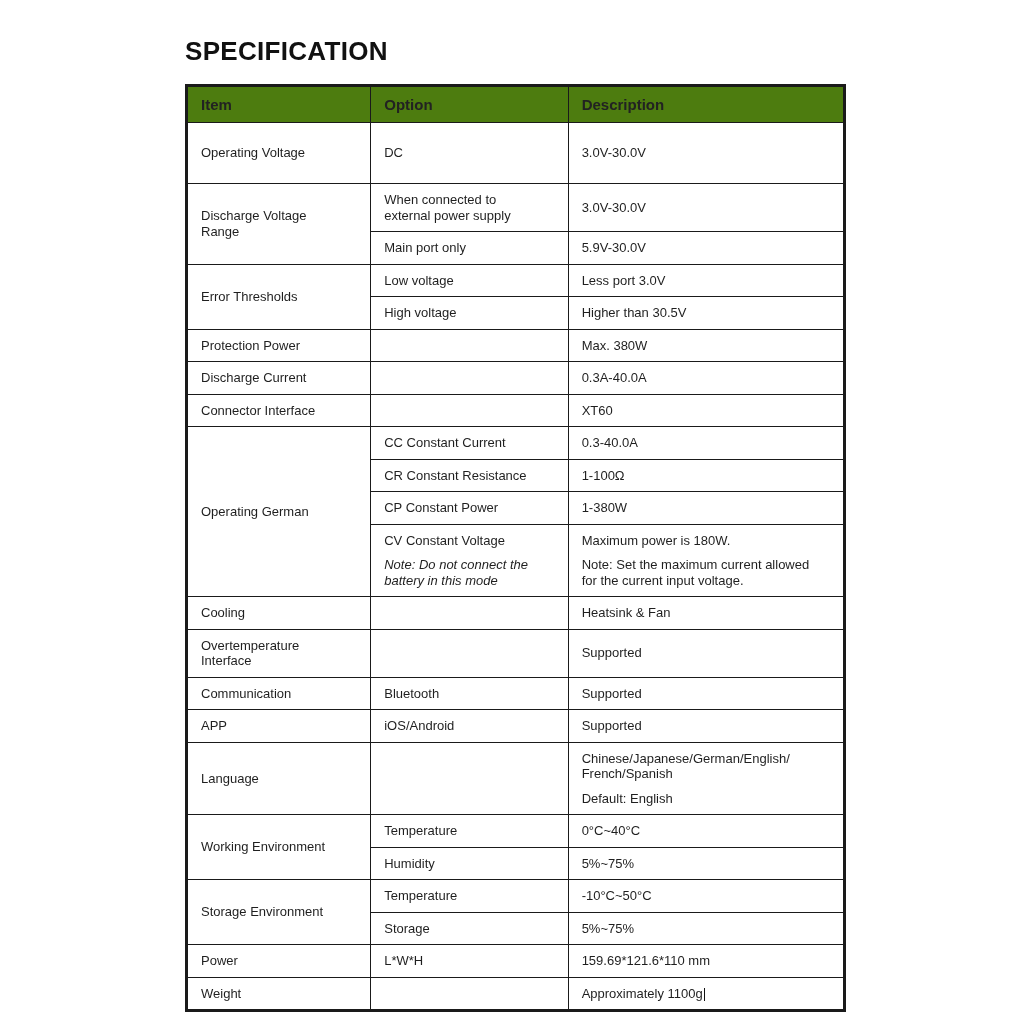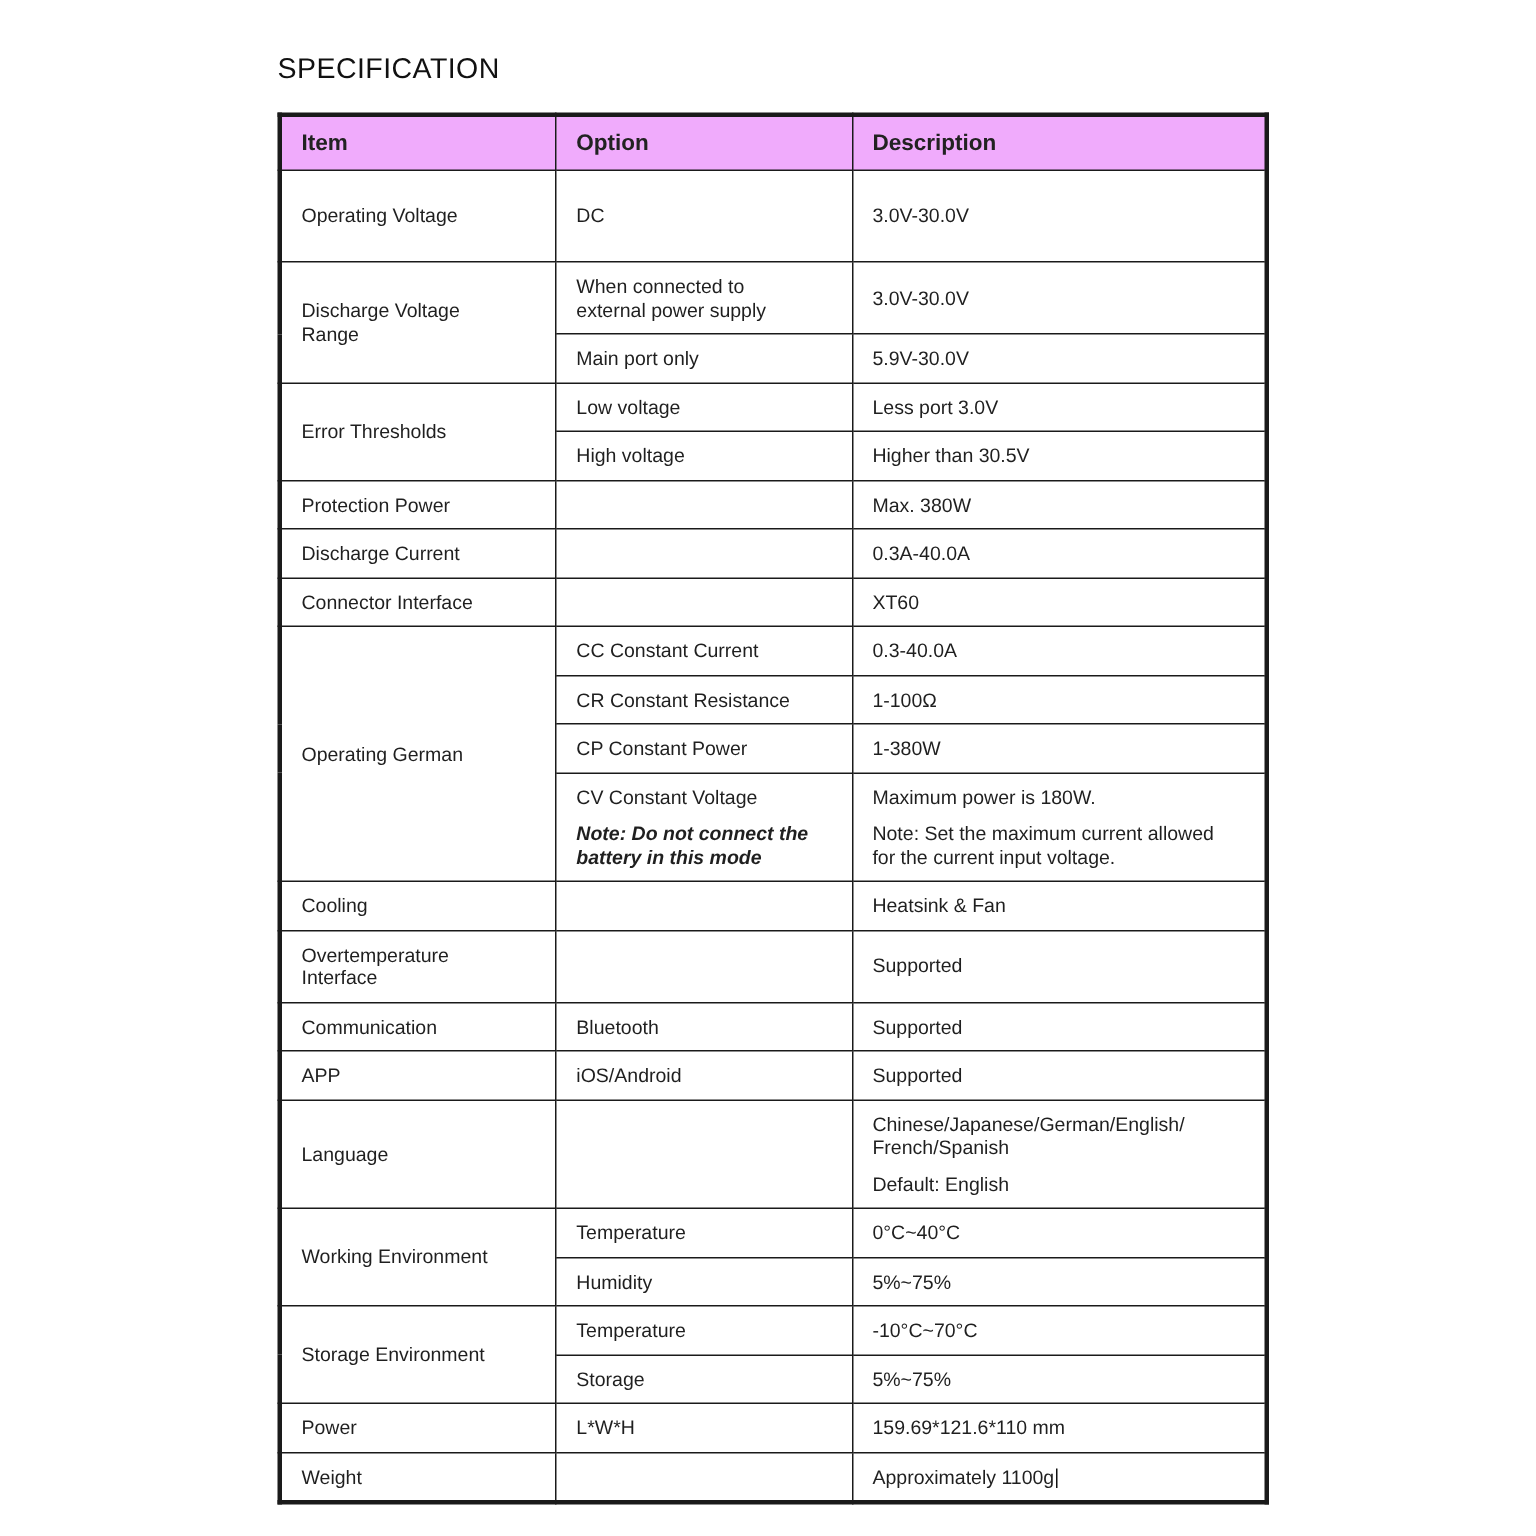--- a/index.html
+++ b/index.html
@@ -12,54 +12,54 @@
     color: #1f1f1f;
     -webkit-font-smoothing: antialiased;
   }
   .page {
     box-sizing: border-box;
     width: 1024px;
     height: 1024px;
     padding: 36px 0 0 185px;
   }
   .doc-title {
-    font-size: 19px;
-    font-weight: normal;
+    font-size: 26px;
+    font-weight: bold;
     letter-spacing: 0.3px;
     color: #111111;
     margin: 0 0 17px 0;
   }
   table.spec-table {
     border-collapse: collapse;
     width: 661px;
     table-layout: fixed;
     border: 3px solid #1a1a1a;
   }
   .spec-table th {
-    background: #f0abfc;
+    background: #4d7c0f;
     text-align: left;
     font-size: 15px;
     font-weight: bold;
     color: #222222;
     padding: 9px 10px 9px 13px;
     border: 1.5px solid #1a1a1a;
   }
   .spec-table td {
     border: 1.5px solid #1a1a1a;
     font-size: 13px;
     line-height: 15.5px;
     padding: 8px 10px 8px 13px;
     vertical-align: middle;
     color: #1f1f1f;
     overflow-wrap: break-word;
   }
   .spec-table tbody tr:first-child td { height: 44px; padding-left: 13px; }
   .cell-line { min-height: 1px; }
   .cell-line.space { margin-top: 9px; }
-  .cell-line.italic { font-style: italic; font-weight: bold; }
+  .cell-line.italic { font-style: italic; }
   .caret {
     display: inline-block;
     width: 1.5px;
     height: 13px;
     background: #111111;
     vertical-align: text-bottom;
     margin-left: 1px;
   }
 </style>
 </head>
@@ -283,21 +283,21 @@
           </td>
         </tr>
         <tr>
           <td rowspan="2">
             <div class="cell-line">Storage Environment</div>
           </td>
           <td>
             <div class="cell-line">Temperature</div>
           </td>
           <td>
-            <div class="cell-line">-10°C~70°C</div>
+            <div class="cell-line">-10°C~50°C</div>
           </td>
         </tr>
         <tr>
           <td>
             <div class="cell-line">Storage</div>
           </td>
           <td>
             <div class="cell-line">5%~75%</div>
           </td>
         </tr>

